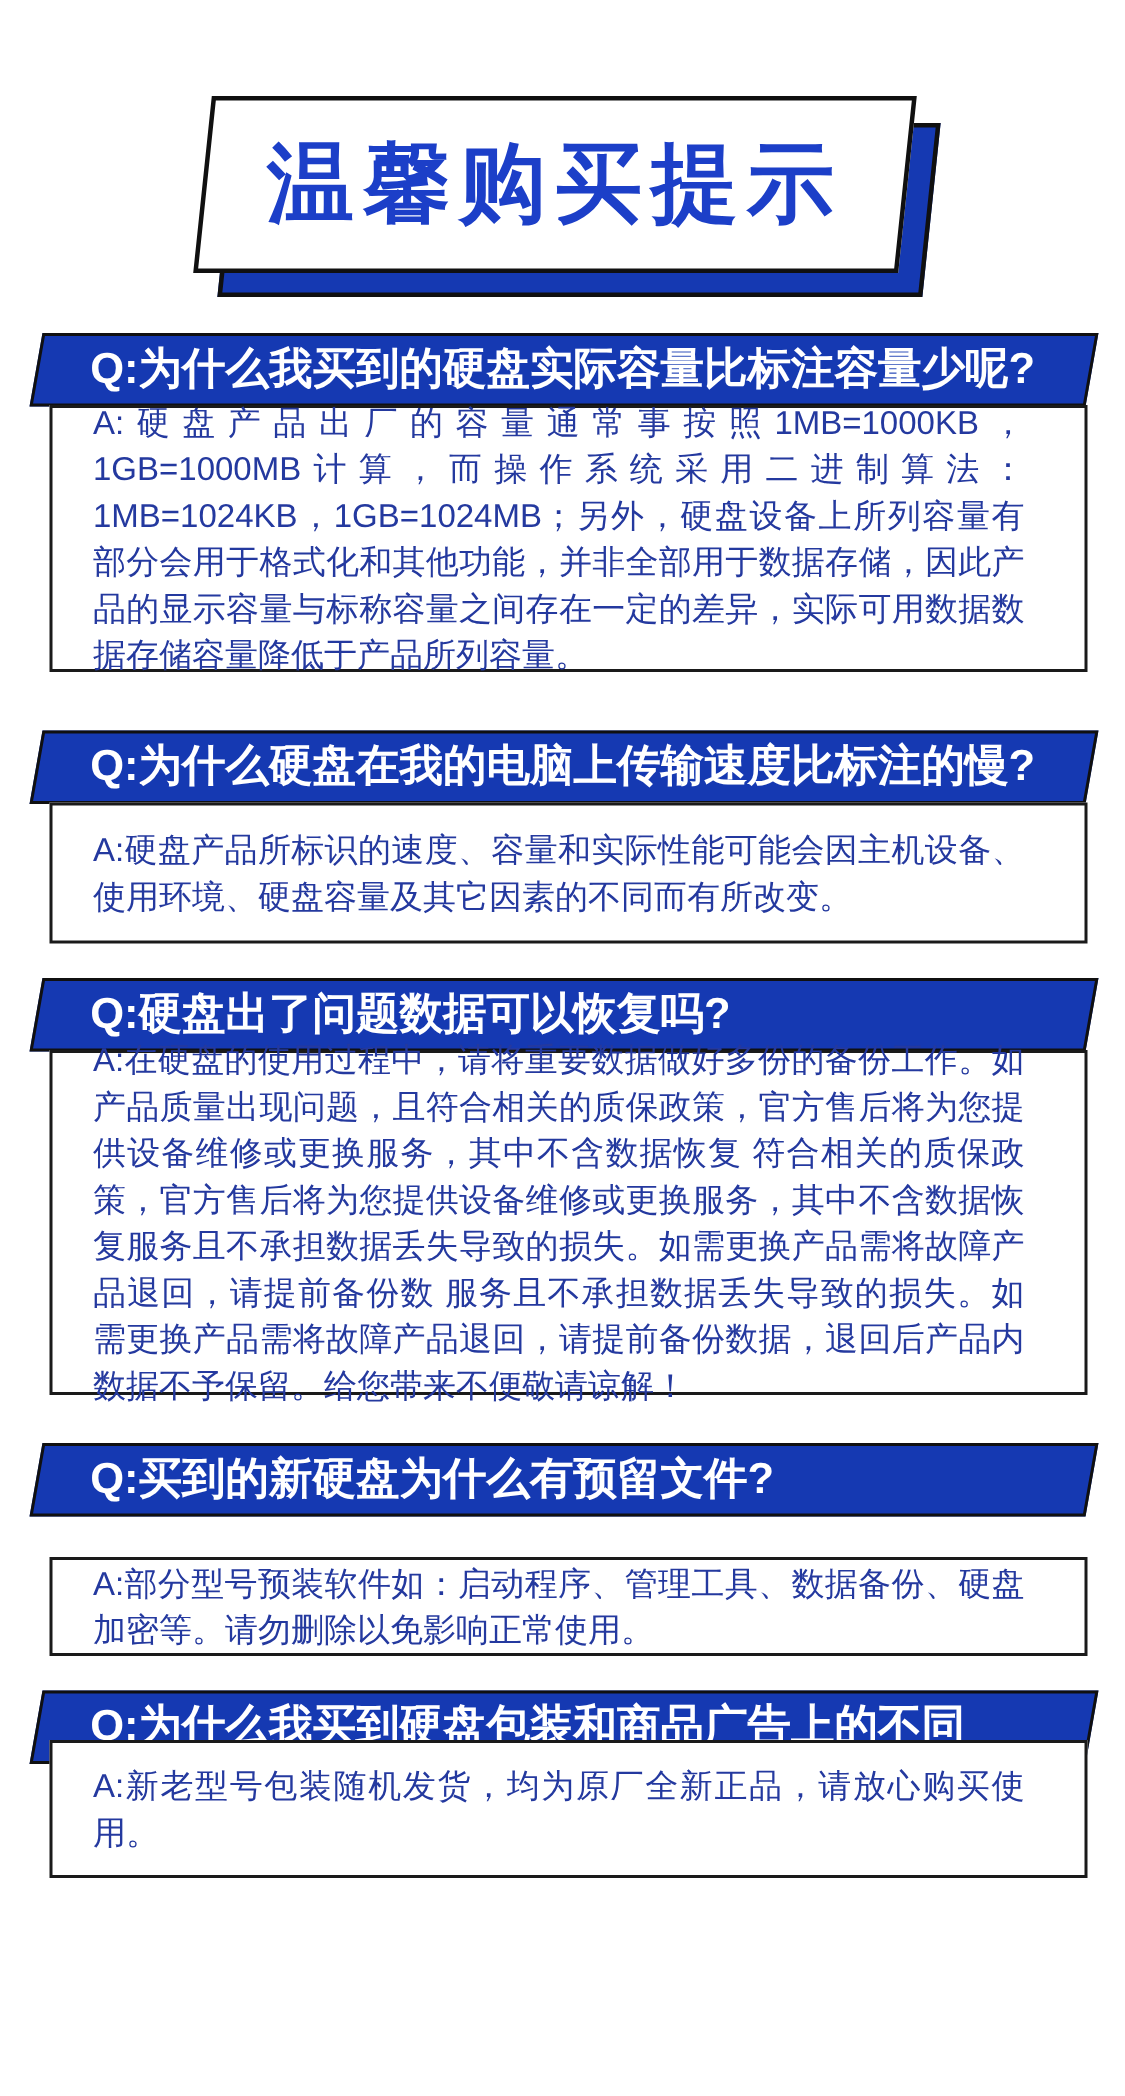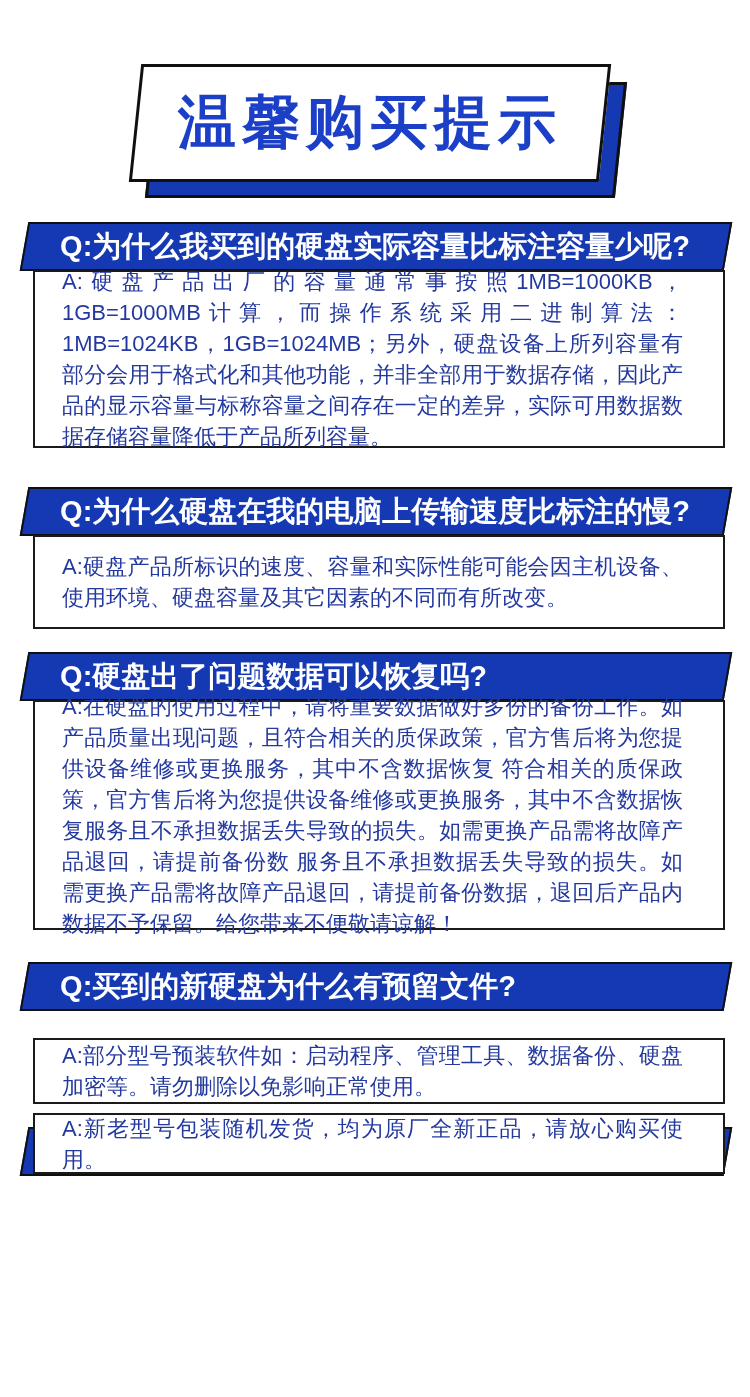--- a/index.html
+++ b/index.html
@@ -57,21 +57,21 @@
     color:#24399f;font-size:22px;line-height:31px;
     font-weight:500;
     text-align:justify;
   }
 
   
   .s1 .q-bar{top:222px;} .s1 .a-box{top:270px;height:178px;}
   .s2 .q-bar{top:487px;} .s2 .a-box{top:535px;height:94px;}
   .s3 .q-bar{top:652px;} .s3 .a-box{top:700px;height:230px;}
   .s4 .q-bar{top:962px;} .s4 .a-box{top:1010px;height:66px;margin-top:28px;}
-  .s5 .q-bar{top:1127px;} .s5 .a-box{top:1113px;height:61px;}
+  .s5 .q-bar{top:1127px;} .s5 .a-box{top:1160px;height:92px;}
 </style>
 </head>
 <body>
 
 <div class="canvas">
 
   <div class="banner">
     <div class="banner-shadow"></div>
     <div class="banner-face">
       <span>温馨购买提示</span>

